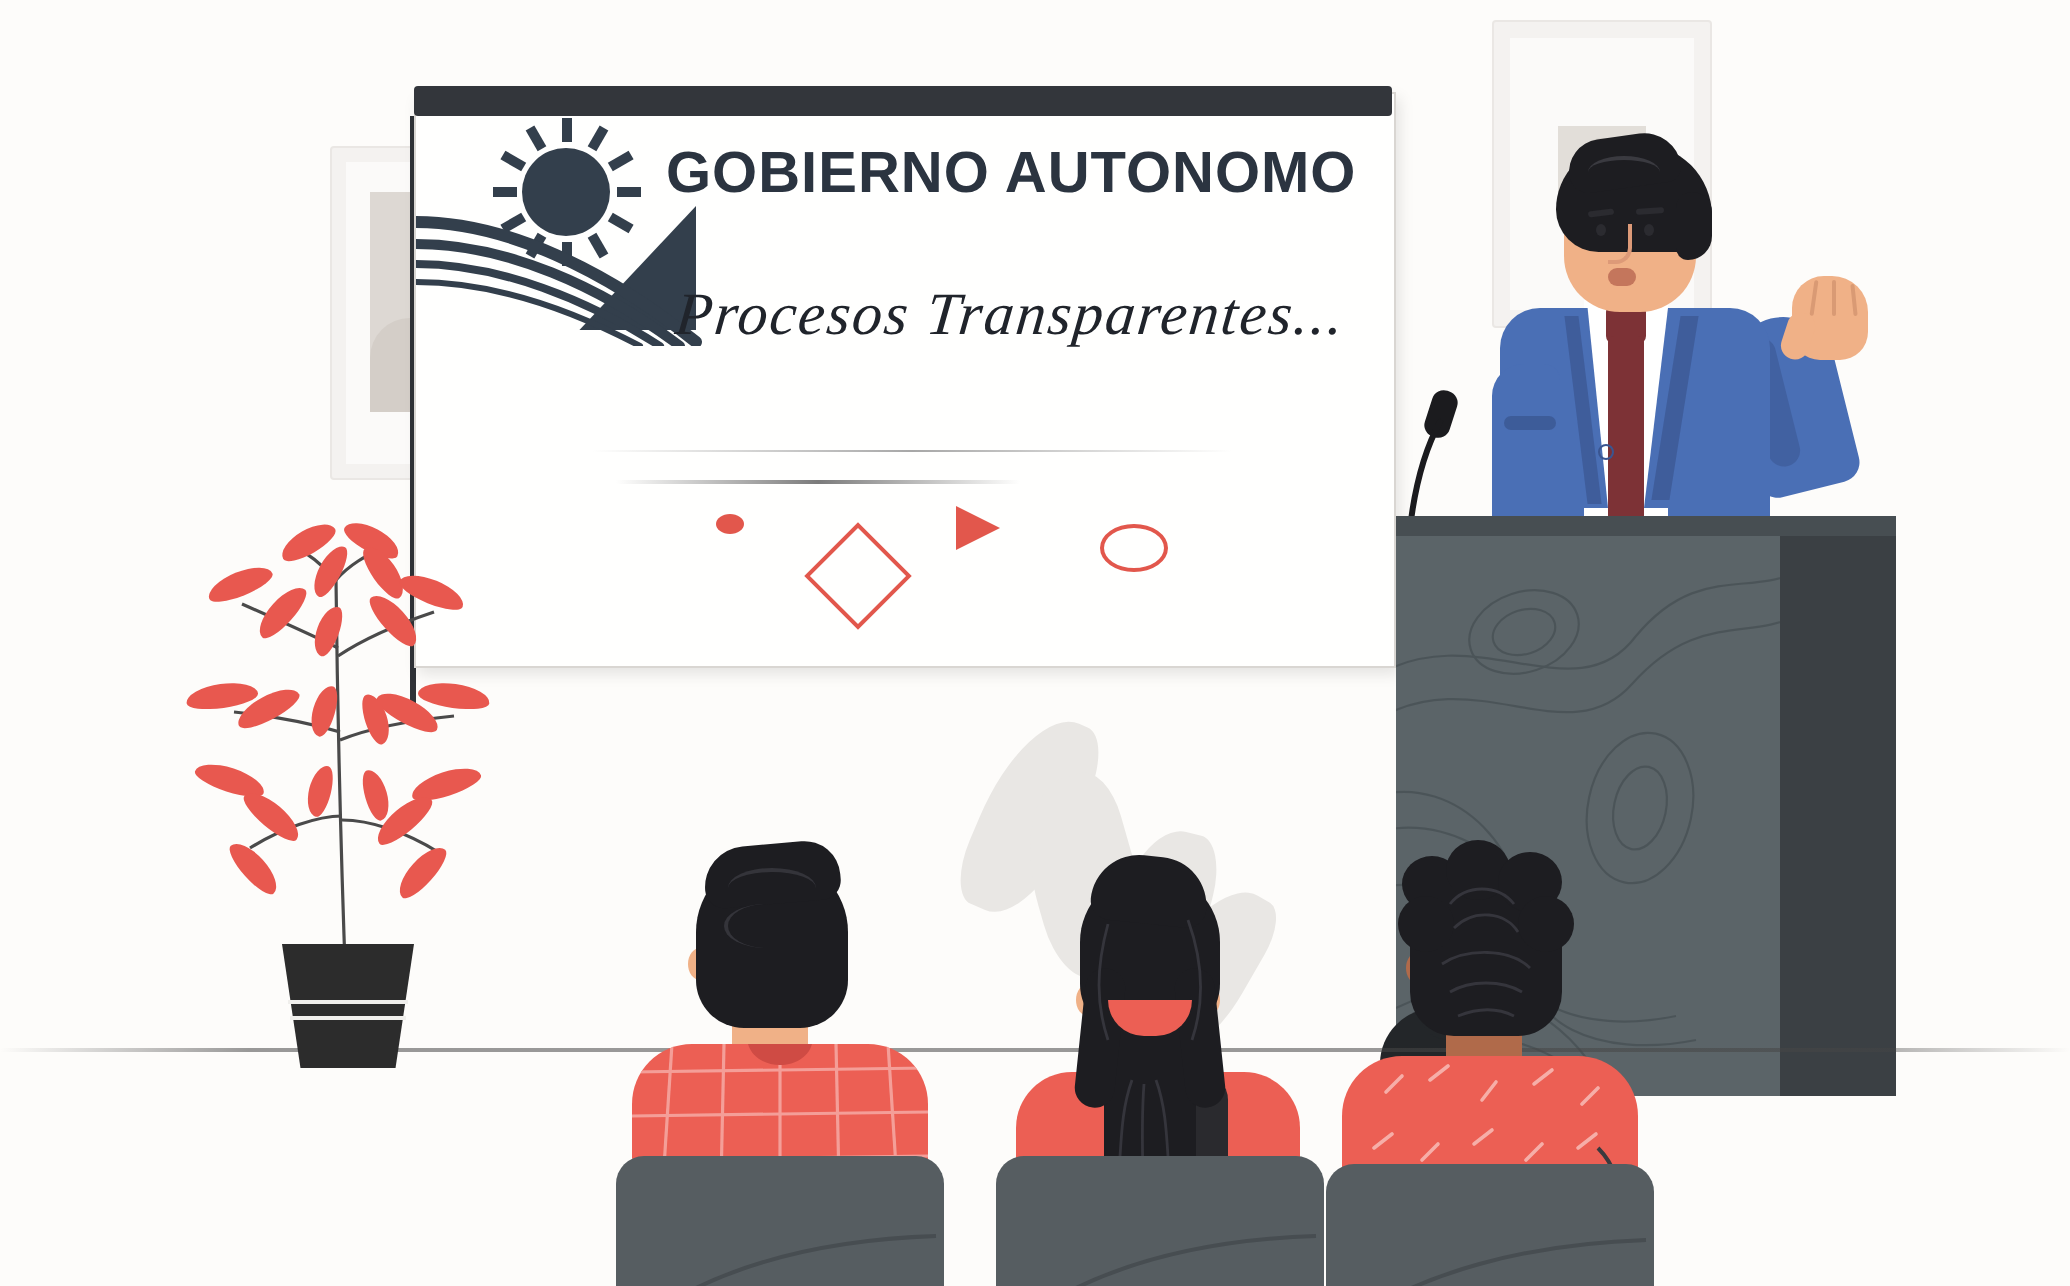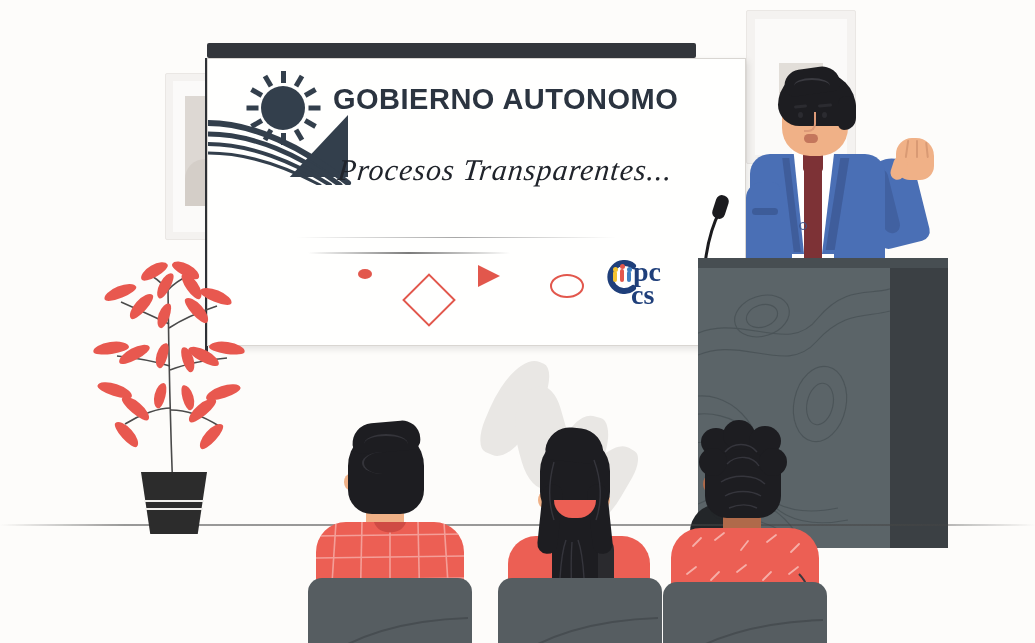--- a/index.html
+++ b/index.html
@@ -84,21 +84,21 @@
 
   <div class="abs" style="left:490px;top:352px;width:160px;height:190px;">
     <div class="abs decoleaf" style="left:2px;top:4px;width:46px;height:104px;border-radius:60% 30% 55% 28%;transform:rotate(23deg);"></div>
     <div class="abs decoleaf" style="left:26px;top:36px;width:52px;height:100px;border-radius:58% 26% 50% 32%;transform:rotate(-16deg);"></div>
     <div class="abs decoleaf" style="left:66px;top:62px;width:46px;height:98px;border-radius:55% 28% 52% 30%;transform:rotate(14deg);"></div>
     <div class="abs decoleaf" style="left:92px;top:88px;width:42px;height:92px;border-radius:58% 26% 50% 32%;transform:rotate(30deg);"></div>
   </div>
 
   <div class="abs" id="screen-pole" style="left:205px;top:58px;height:300px;"></div>
 
-  <div class="abs" id="screen-body" style="left:207px;top:58px;width:489px;height:286px;padding-left:48px;">
+  <div class="abs" id="screen-body" style="left:207px;top:46px;width:489px;height:286px;">
 
     <div class="abs" style="left:18px;top:14px;width:120px;height:110px;">
 
       <div class="abs" style="left:22px;top:0px;width:70px;height:70px;">
         <div class="abs ray" style="left:33px;top:-2px;width:5px;height:12px;"></div>
         <div class="abs ray" style="left:33px;top:-2px;width:5px;height:12px;transform-origin:50% 37px;transform:rotate(30deg);"></div>
         <div class="abs ray" style="left:33px;top:-2px;width:5px;height:12px;transform-origin:50% 37px;transform:rotate(60deg);"></div>
         <div class="abs ray" style="left:33px;top:-2px;width:5px;height:12px;transform-origin:50% 37px;transform:rotate(90deg);"></div>
         <div class="abs ray" style="left:33px;top:-2px;width:5px;height:12px;transform-origin:50% 37px;transform:rotate(120deg);"></div>
         <div class="abs ray" style="left:33px;top:-2px;width:5px;height:12px;transform-origin:50% 37px;transform:rotate(150deg);"></div>
@@ -126,33 +126,20 @@
     <div class="abs slide-script" style="left:130px;top:94px;font-size:30px;white-space:nowrap;">Procesos  Transparentes...</div>
 
     <div class="abs rule" style="left:88px;top:178px;width:320px;"></div>
     <div class="abs rule" style="left:100px;top:193px;width:202px;height:1.5px;background:linear-gradient(90deg,rgba(90,90,90,0),rgba(90,90,90,.8),rgba(90,90,90,0));"></div>
 
     <div class="abs sh-dot" style="left:150px;top:210px;width:14px;height:10px;"></div>
     <div class="abs sh-diamond" style="left:202px;top:222px;width:34px;height:34px;"></div>
     <div class="abs sh-tri" style="left:270px;top:206px;"></div>
     <div class="abs sh-ellipse" style="left:342px;top:215px;width:30px;height:20px;"></div>
 
-    <div class="abs" style="left:395px;top:199px;width:74px;height:60px;">
-      <svg class="abs" style="left:0;top:2px;" width="34" height="34" viewBox="0 0 34 34">
-        <path d="M30 6 A14 14 0 1 0 30 28" stroke="#1f3f7a" stroke-width="6" fill="none" stroke-linecap="round"></path>
-      </svg>
-      <div class="abs" style="left:10px;top:13px;width:4px;height:11px;background:#f2c230;border-radius:2px;"></div>
-      <div class="abs" style="left:9.5px;top:9px;width:5px;height:5px;background:#f2c230;border-radius:50%;"></div>
-      <div class="abs" style="left:17px;top:11px;width:4px;height:13px;background:#e2574c;border-radius:2px;"></div>
-      <div class="abs" style="left:16.5px;top:6px;width:5px;height:5px;background:#e2574c;border-radius:50%;"></div>
-      <div class="abs" style="left:24px;top:13px;width:4px;height:11px;background:#3f7fc1;border-radius:2px;"></div>
-      <div class="abs" style="left:23.5px;top:9px;width:5px;height:5px;background:#3f7fc1;border-radius:50%;"></div>
-      <div class="abs cpc-text" style="left:30px;top:0px;font-size:28px;line-height:28px;">pc</div>
-      <div class="abs cpc-text" style="left:28px;top:23px;font-size:28px;line-height:28px;">cs</div>
-    </div>
   </div>
 
   <div class="abs" id="screen-bar" style="left:207px;top:43px;width:489px;height:15px;"></div>
 
   <div class="abs" style="left:700px;top:60px;width:270px;height:230px;">
 
     <div class="abs suit" style="left:170px;top:98px;width:52px;height:88px;border-radius:26px 26px 10px 10px;transform:rotate(-14deg);"></div>
     <div class="abs suit-dk" style="left:178px;top:108px;width:16px;height:66px;border-radius:10px;transform:rotate(-14deg);opacity:.55;"></div>
 
     <div class="abs skin-l" style="left:196px;top:78px;width:38px;height:42px;border-radius:16px 18px 14px 14px;"></div>

